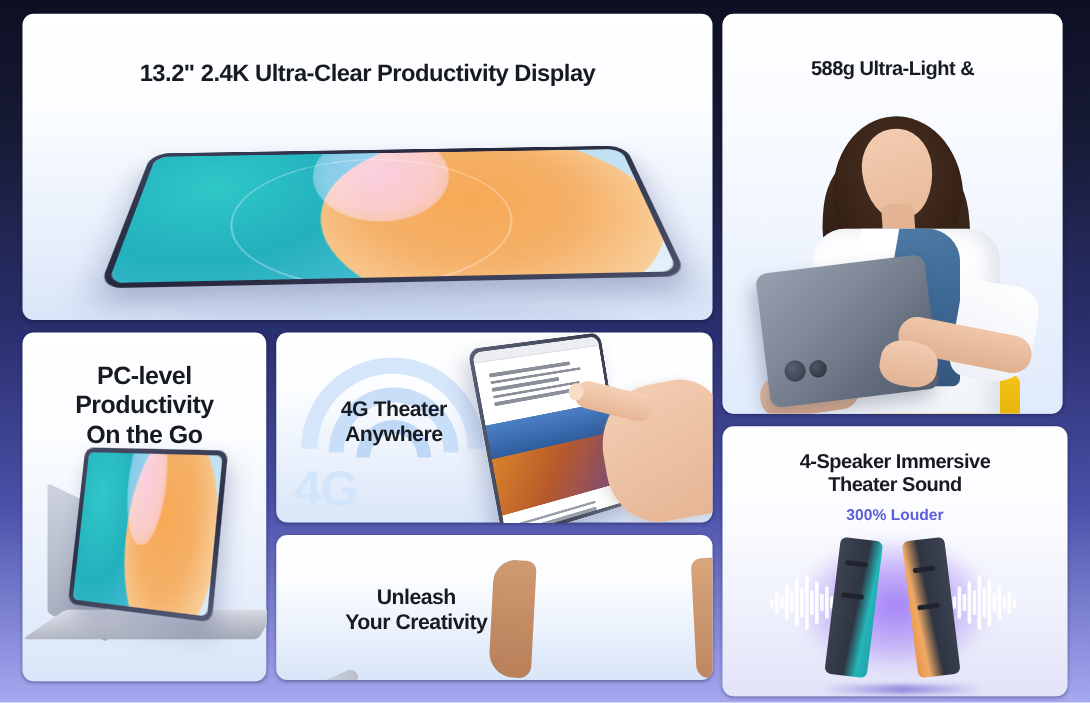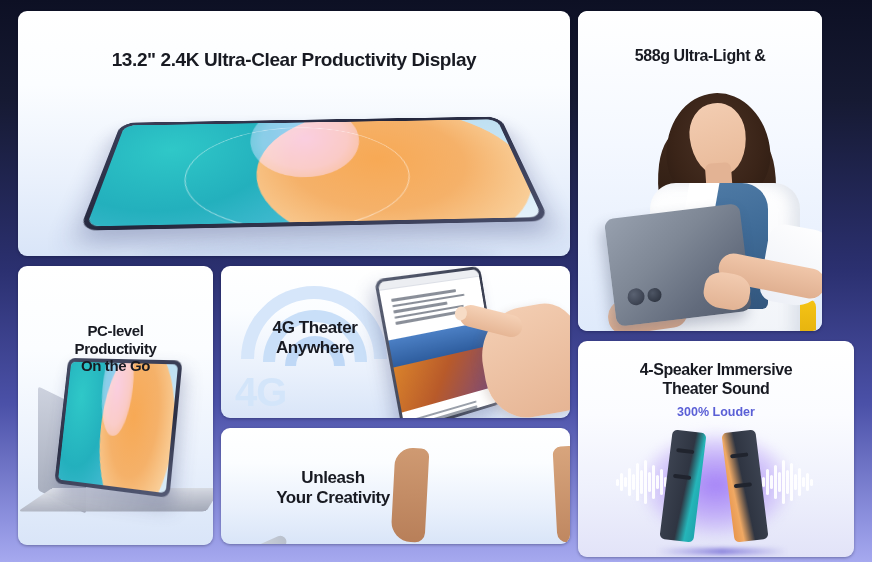--- a/index.html
+++ b/index.html
@@ -66,21 +66,21 @@
     position:absolute; left:19%; top:6%; width:54%; height:100%;
     border-radius:50%; border:1px solid rgba(255,255,255,.5);
   }
   .tablet-reflection {
     position:absolute; left:120px; top:232px; width:360px; height:26px;
     background:linear-gradient(180deg,rgba(170,190,225,.42),rgba(255,255,255,0));
     filter:blur(5px); border-radius:50%;
   }
 
   
-  #card-body { left:578px; top:11px; width:244px; height:320px;padding-left:30px; }
+  #card-body { left:578px; top:11px; width:272px; height:320px;padding-left:30px; }
   #card-body .title { top:36px; font-size:16px; }
   .photo-body { position:absolute; inset:0; overflow:hidden; border-radius:9px;
     background:linear-gradient(180deg,#ffffff 0%,#f4f8ff 42%,#dfeafb 100%); }
   .w-hair {
     position:absolute; left:88px; top:82px; width:104px; height:112px;
     background:radial-gradient(ellipse at 50% 42%, #4a3225 0%, #3a2418 60%, #2a1a11 100%);
     border-radius:50% 50% 46% 46%/56% 56% 44% 44%;
     transform:rotate(-4deg);
   }
   .w-hair2 {
@@ -142,21 +142,21 @@
   .w-sleeveR {
     position:absolute; left:186px; top:216px; width:64px; height:78px;
     background:linear-gradient(200deg,#ffffff,#eceff6); border-radius:16px 20px 30px 14px;
     transform:rotate(10deg);
   }
   .w-armL { position:absolute; left:30px; top:286px; width:80px; height:34px;
     background:linear-gradient(180deg,#eec5a8,#ddac8d); border-radius:16px; transform:rotate(-8deg); }
 
   
   #card-pc { left:18px; top:266px; width:195px; height:279px; }
-  #card-pc .title { top:24px; font-size:15px;margin-top:32px; }
+  #card-pc .title { top:24px; font-size:20px; }
   .laptop {
     position:absolute; left:36px; top:92px; width:124px; height:132px;
     transform:perspective(500px) rotateY(-22deg) rotateX(6deg) rotateZ(4deg);
   }
   .laptop .lshell {
     position:absolute; inset:0; border-radius:8px; padding:4px;
     background:linear-gradient(160deg,#454a63,#2b2f45 55%,#555b76);
     box-shadow:4px 10px 18px rgba(60,70,120,.3);
   }
   .laptop .lscreen { position:absolute; inset:4px; border-radius:5px; overflow:hidden;

